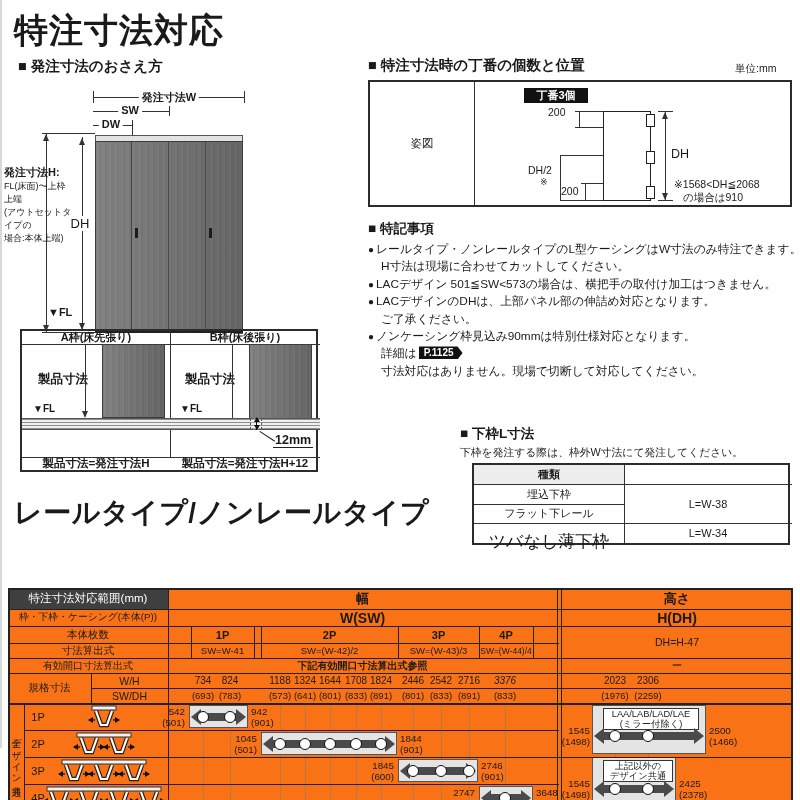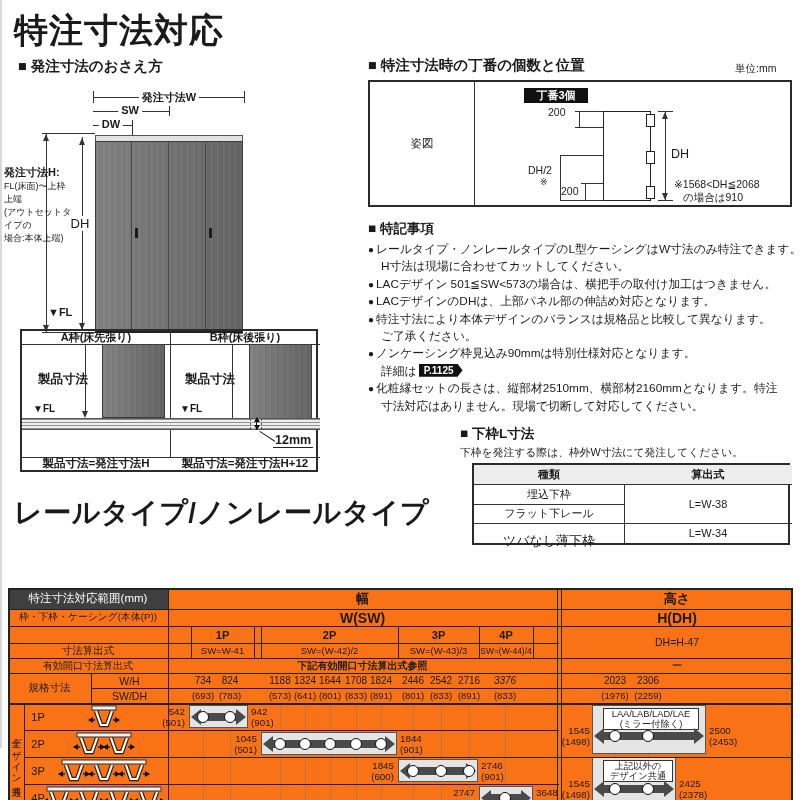--- a/index.html
+++ b/index.html
@@ -148,53 +148,51 @@
   <span class="abs" style="left:304px;top:96px;font-size:10.5px">※1568&lt;DH≦2068</span>
   <span class="abs" style="left:313px;top:109px;font-size:10.5px">の場合は910</span>
 </div>
 
 <div class="sec-h" style="left:368px;top:220px;font-size:13.5px"><span>特記事項</span></div>
 <div class="abs" id="notesList" style="left:368px;top:241px;width:430px">
     <div class="note-line note-first">レールタイプ・ノンレールタイプのL型ケーシングはW寸法のみ特注できます。</div>
     <div class="note-line note-cont">H寸法は現場に合わせてカットしてください。</div>
     <div class="note-line note-first">LACデザイン 501≦SW&lt;573の場合は、横把手の取付け加工はつきません。</div>
     <div class="note-line note-first">LACデザインのDHは、上部パネル部の伸詰め対応となります。</div>
-    <div class="note-line note-first">特注寸法により本体デザインのバランスは規格品と比較して異なります。</div>
     <div class="note-line note-cont">ご了承ください。</div>
     <div class="note-line note-first">ノンケーシング枠見込み90mmは特別仕様対応となります。</div>
     <div class="note-line note-cont">詳細は<span class="badge">P.1125</span></div>
-    <div class="note-line note-first">化粧縁セットの長さは、縦部材2510mm、横部材2160mmとなります。特注</div>
     <div class="note-line note-cont">寸法対応はありません。現場で切断して対応してください。</div>
   </div>
 
 <div class="sec-h" style="left:460px;top:425px;font-size:13.5px"><span>下枠L寸法</span></div>
 <span class="abs" style="left:460px;top:446px;font-size:10.8px;white-space:nowrap">下枠を発注する際は、枠外W寸法にて発注してください。</span>
 <div class="abs" id="lfTable" style="left:472px;top:463px;width:318px;height:82px;border:2px solid #2b2b2b">
   <i class="ln" style="left:150px;top:0;width:1px;height:78px"></i>
   <i class="ln" style="left:0;top:19px;width:318px;height:1px"></i>
   <i class="ln" style="left:0;top:39px;width:150px;height:1px"></i>
   <i class="ln" style="left:0;top:58px;width:318px;height:1px"></i>
   <div class="cellc" style="left:0;top:0;width:150px;height:19px;font-size:11px;font-weight:bold;background:#ededed">種類</div>
-  <div class="cellc" style="left:150px;top:0;width:168px;height:19px;font-size:11px;font-weight:bold;background:#ededed">算出式</div>
   <div class="cellc" style="left:0;top:19px;width:150px;height:20px;font-size:11px">埋込下枠</div>
   <div class="cellc" style="left:0;top:39px;width:150px;height:19px;font-size:11px">フラット下レール</div>
-  <div class="cellc" style="left:0;top:58px;width:150px;height:36px;font-size:13px">ツバなし薄下枠</div>
+  <div class="cellc" style="left:0;top:58px;width:150px;height:36px;font-size:17px">ツバなし薄下枠</div>
   <div class="cellc" style="left:150px;top:19px;width:168px;height:39px;font-size:11px">L=W-38</div>
   <div class="cellc" style="left:150px;top:58px;width:168px;height:20px;font-size:11px">L=W-34</div>
 </div>
 
 <div class="abs" style="left:14px;top:494px;font-size:28px;font-weight:bold;letter-spacing:0.5px">レールタイプ/ノンレールタイプ</div>
 
 <div class="abs" id="rangeTable" style="left:8px;top:588px;width:785px;height:223px;background:#f97316">
     <div style="position: absolute; left: 0px; top: 0px; width: 160px; height: 21px; background: rgb(63, 63, 63); color: rgb(255, 255, 255); font-size: 11.5px; display: flex; align-items: center; justify-content: center;">特注寸法対応範囲(mm)</div>
     <div style="position: absolute; left: 0px; top: 21px; width: 160px; height: 17px; font-size: 9.8px; display: flex; align-items: center; justify-content: center; text-align: center; white-space: nowrap;">枠・下枠・ケーシング(本体(P))</div>
     <div style="position: absolute; left: 160px; top: 0px; width: 389px; height: 21px; font-size: 13px; font-weight: bold; display: flex; align-items: center; justify-content: center; text-align: center; white-space: nowrap;">幅</div>
     <div style="position: absolute; left: 553px; top: 0px; width: 232px; height: 21px; font-size: 13px; font-weight: bold; display: flex; align-items: center; justify-content: center; text-align: center; white-space: nowrap;">高さ</div>
     <div style="position: absolute; left: 160px; top: 21px; width: 389px; height: 17px; font-size: 14px; font-weight: bold; display: flex; align-items: center; justify-content: center; text-align: center; white-space: nowrap;">W(SW)</div>
     <div style="position: absolute; left: 553px; top: 21px; width: 232px; height: 17px; font-size: 14px; font-weight: bold; display: flex; align-items: center; justify-content: center; text-align: center; white-space: nowrap;">H(DH)</div>
+    <div style="position: absolute; left: 0px; top: 38px; width: 160px; height: 17px; font-size: 10.5px; display: flex; align-items: center; justify-content: center; text-align: center; white-space: nowrap;">本体枚数</div>
     <div style="position: absolute; left: 0px; top: 55px; width: 160px; height: 15px; font-size: 10.5px; display: flex; align-items: center; justify-content: center; text-align: center; white-space: nowrap;">寸法算出式</div>
     <div style="position: absolute; left: 0px; top: 70px; width: 160px; height: 15px; font-size: 10px; display: flex; align-items: center; justify-content: center; text-align: center; white-space: nowrap;">有効開口寸法算出式</div>
     <div style="position: absolute; left: 0px; top: 85px; width: 83px; height: 30px; font-size: 10.5px; display: flex; align-items: center; justify-content: center; text-align: center; white-space: nowrap;">規格寸法</div>
     <div style="position: absolute; left: 83px; top: 85px; width: 77px; height: 15px; font-size: 10.5px; display: flex; align-items: center; justify-content: center; text-align: center; white-space: nowrap;">W/H</div>
     <div style="position: absolute; left: 83px; top: 100px; width: 77px; height: 15px; font-size: 10.5px; display: flex; align-items: center; justify-content: center; text-align: center; white-space: nowrap;">SW/DH</div>
     <div style="position: absolute; left: 183px; top: 38px; width: 63px; height: 17px; font-size: 11px; font-weight: bold; display: flex; align-items: center; justify-content: center; text-align: center; white-space: nowrap;">1P</div>
     <div style="position: absolute; left: 253px; top: 38px; width: 137px; height: 17px; font-size: 11px; font-weight: bold; display: flex; align-items: center; justify-content: center; text-align: center; white-space: nowrap;">2P</div>
     <div style="position: absolute; left: 390px; top: 38px; width: 81px; height: 17px; font-size: 11px; font-weight: bold; display: flex; align-items: center; justify-content: center; text-align: center; white-space: nowrap;">3P</div>
     <div style="position: absolute; left: 471px; top: 38px; width: 54px; height: 17px; font-size: 11px; font-weight: bold; display: flex; align-items: center; justify-content: center; text-align: center; white-space: nowrap;">4P</div>
     <div style="position: absolute; left: 183px; top: 55px; width: 63px; height: 15px; font-size: 9.5px; display: flex; align-items: center; justify-content: center; text-align: left; white-space: nowrap;">SW=W-41</div>
@@ -388,21 +386,21 @@
     <div style="position: absolute; left: 586px; top: 140px; width: 0px; height: 0px; border-top: 8px solid transparent; border-bottom: 8px solid transparent; border-right: 10px solid rgb(74, 74, 74);"></div>
     <div style="position: absolute; left: 686px; top: 140px; width: 0px; height: 0px; border-top: 8px solid transparent; border-bottom: 8px solid transparent; border-left: 10px solid rgb(74, 74, 74);"></div>
     <div style="position: absolute; left: 601px; top: 142px; width: 12px; height: 12px; background: rgb(255, 255, 255); border: 1.8px solid rgb(17, 17, 17); border-radius: 50%;"></div>
     <div style="position: absolute; left: 634px; top: 142px; width: 12px; height: 12px; background: rgb(255, 255, 255); border: 1.8px solid rgb(17, 17, 17); border-radius: 50%;"></div>
     <div style="position: absolute; left: 540px; top: 137px; width: 42px; font-size: 9.8px; line-height: 11px; text-align: right; white-space: nowrap;">
       <div>1545</div>
       <div>(1498)</div>
     </div>
     <div style="position: absolute; left: 701px; top: 137px; width: 42px; font-size: 9.8px; line-height: 11px; text-align: left; white-space: nowrap;">
       <div>2500</div>
-      <div>(2453)</div>
+      <div>(1466)</div>
     </div>
     <div style="position: absolute; left: 584px; top: 169px; width: 84px; height: 52px; background: rgb(228, 228, 228); border: 1px solid rgb(85, 85, 85);"></div>
     <div style="position: absolute; left: 595px; top: 172px; width: 70px; height: 22px; background: rgb(255, 255, 255); border: 1px solid rgb(51, 51, 51); font-size: 9.3px; line-height: 10.5px; display: flex; flex-direction: column; align-items: center; justify-content: center; text-align: center; white-space: nowrap;">
       <div>上記以外の</div>
       <div>デザイン共通</div>
     </div>
     <div style="position: absolute; left: 595px; top: 197px; width: 62px; height: 8px; background: rgb(74, 74, 74);"></div>
     <div style="position: absolute; left: 586px; top: 193px; width: 0px; height: 0px; border-top: 8px solid transparent; border-bottom: 8px solid transparent; border-right: 10px solid rgb(74, 74, 74);"></div>
     <div style="position: absolute; left: 656px; top: 193px; width: 0px; height: 0px; border-top: 8px solid transparent; border-bottom: 8px solid transparent; border-left: 10px solid rgb(74, 74, 74);"></div>
     <div style="position: absolute; left: 601px; top: 195px; width: 12px; height: 12px; background: rgb(255, 255, 255); border: 1.8px solid rgb(17, 17, 17); border-radius: 50%;"></div>

